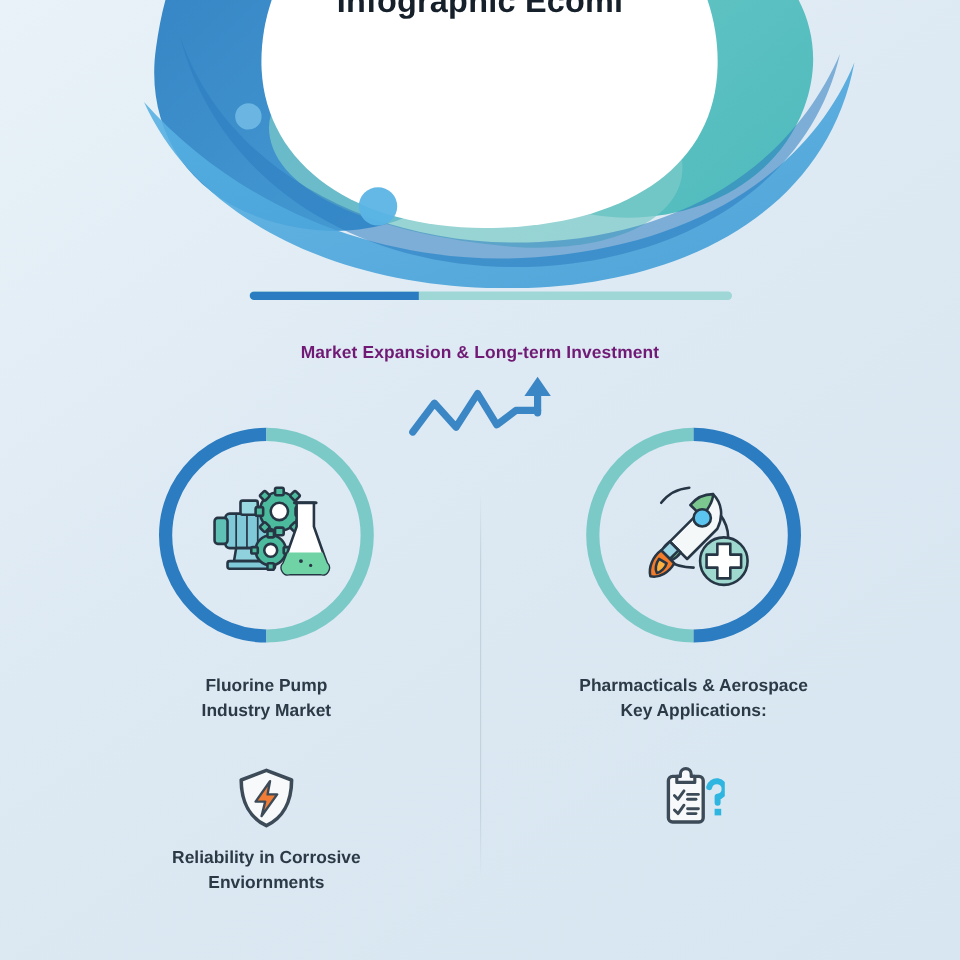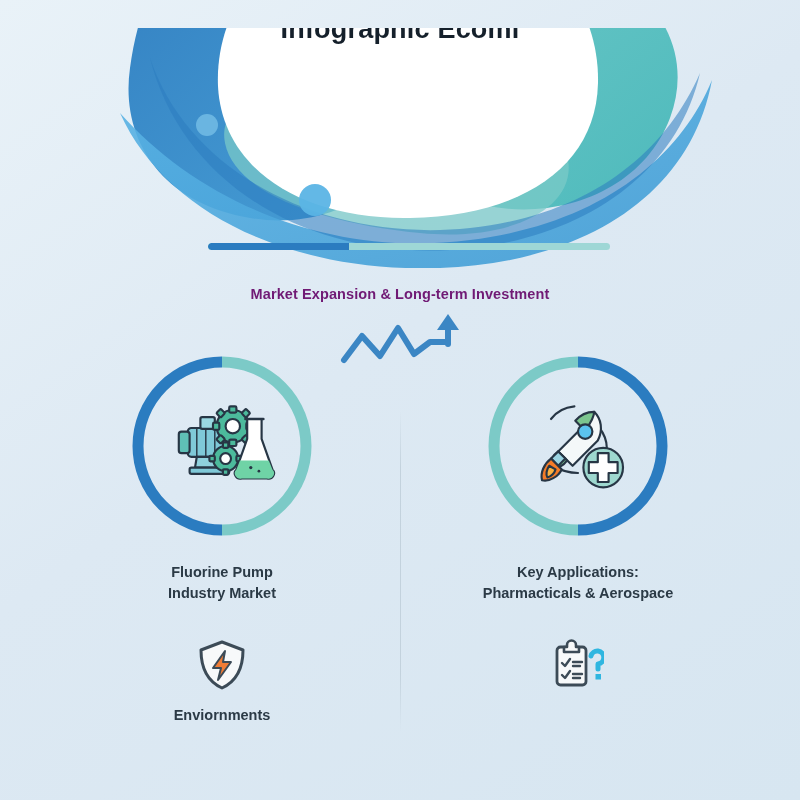--- a/index.html
+++ b/index.html
@@ -17,21 +17,20 @@
     position: relative;
   }
 
   
   #hero {
     position: absolute;
     top: 0; left: 0;
     width: 800px;
     height: 240px;
     overflow: hidden;
-    margin-top: 28px;
   }
   #hero svg { display: block; }
 
   #hero-title {
     position: absolute;
     top: -14px;
     left: 0;
     width: 800px;
     text-align: center;
     font-size: 27px;
@@ -264,20 +263,21 @@
     <div>Fluorine Pump</div>
     <div>Industry Market</div>
   </div>
 
   <svg class="sub-icon" viewBox="0 0 52 52" xmlns="http://www.w3.org/2000/svg">
     <path d="M26,3 L47,11 C47,30 39,43 26,49 C13,43 5,30 5,11 Z" fill="#f7f9fa" stroke="#3c4b57" stroke-width="3" stroke-linejoin="round"></path>
     <polygon points="29,12 17,29 25,29 22,41 35,23 27,23" fill="#f07c35" stroke="#3c4b57" stroke-width="2" stroke-linejoin="round"></polygon>
   </svg>
 
   <div class="caption-sub">
+    <div>Reliability in Corrosive</div>
     <div>Enviornments</div>
   </div>
 </div>
 
 <div class="column" id="column-right">
 
   <div class="ring-badge">
     <svg class="ring" viewBox="0 0 188 188" xmlns="http://www.w3.org/2000/svg">
 
       <path d="M94,10 A84,84 0 0,0 94,178" fill="none" stroke="#7ccac7" stroke-width="11"></path>
@@ -305,22 +305,22 @@
         <path d="M30,74 C22,80 18,90 20,98 C28,100 38,94 42,86 Z" fill="#f47b28"></path>
         <path d="M28,82 C25,86 24,92 26,95 C30,94 34,90 35,86 Z" fill="#fbb040"></path>
 
         <circle cx="88" cy="84" r="22" fill="#9ed8cf"></circle>
         <path d="M82,68 L94,68 L94,78 L104,78 L104,90 L94,90 L94,100 L82,100 L82,90 L72,90 L72,78 L82,78 Z" fill="#ffffff"></path>
       </g>
     </svg>
   </div>
 
   <div class="caption">
+    <div>Pharmacticals &amp; Aerospace</div>
     <div>Key Applications:</div>
-    <div>Pharmacticals &amp; Aerospace</div>
   </div>
 
   <svg class="sub-icon" viewBox="0 0 52 52" xmlns="http://www.w3.org/2000/svg">
 
     <rect x="5" y="8" width="29" height="38" rx="3.5" fill="#f7f9fa" stroke="#3c4b57" stroke-width="2.8"></rect>
     <path d="M15,8 L15,6 A4.5,4.5 0 0,1 24,6 L24,8 L27,8 L27,13 L12,13 L12,8 Z" fill="#f7f9fa" stroke="#3c4b57" stroke-width="2.6" stroke-linejoin="round"></path>
 
     <polyline points="10,24 13,27 18,20" fill="none" stroke="#3c4b57" stroke-width="2.4" stroke-linecap="round" stroke-linejoin="round"></polyline>
     <line x1="21" y1="23" x2="30" y2="23" stroke="#3c4b57" stroke-width="2.4" stroke-linecap="round"></line>
     <line x1="21" y1="27" x2="28" y2="27" stroke="#3c4b57" stroke-width="2.4" stroke-linecap="round"></line>

